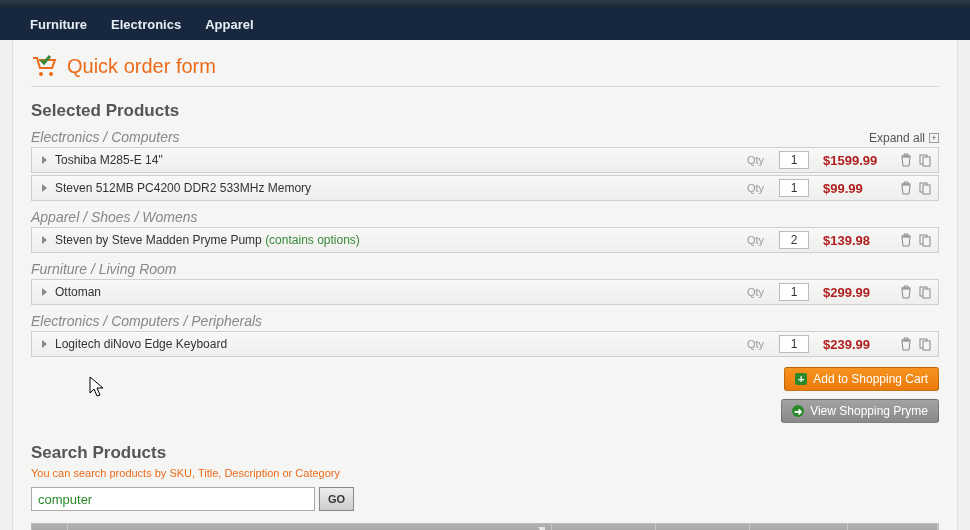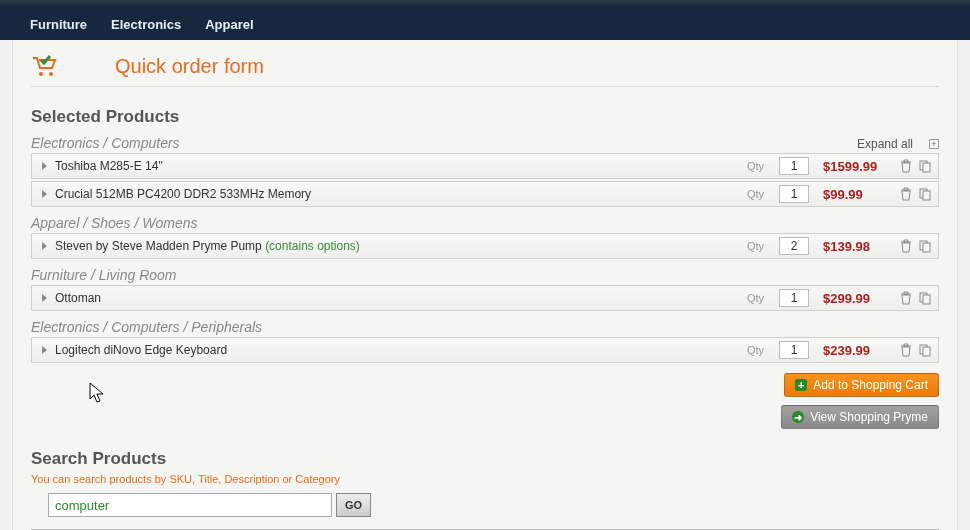--- a/index.html
+++ b/index.html
@@ -41,46 +41,45 @@
   align-items: center;
   gap: 8px;
   padding-bottom: 8px;
   border-bottom: 1px solid #d8d8d8;
 }
 .title svg { flex-shrink: 0; }
 .title h1 {
   color: #eb6b1a;
   font-size: 20px;
   font-weight: normal;
-  margin-left: 48px;
 }
 .section-h {
   color: #555;
   font-size: 17px;
   font-weight: bold;
-  margin-top: 20px;
+  margin-top: 14px;
 }
 .cat-row {
   display: flex;
   justify-content: space-between;
   align-items: baseline;
   margin-top: 8px;
 }
 .cat {
   color: #888;
   font-size: 14px;
   font-style: italic;
 }
 .expand {
   color: #555;
   font-size: 12px;
   cursor: pointer;
   display: flex;
   align-items: center;
-  gap: 16px;
+  gap: 4px;
 }
 .expand-icon {
   width: 10px;
   height: 10px;
   border: 1px solid #999;
   display: inline-flex;
   align-items: center;
   justify-content: center;
   font-size: 9px;
   line-height: 1;
@@ -186,21 +185,20 @@
   margin-top: 20px;
 }
 .search-hint {
   color: #eb6b1a;
   font-size: 11px;
   margin-top: 4px;
 }
 .search-box {
   margin-top: 8px;
   display: flex;
-  margin-left: 17px;
 }
 .search-box input {
   width: 284px;
   height: 24px;
   padding: 0 6px;
   border: 1px solid #aaa;
   color: #2a8a2a;
   font-size: 13px;
 }
 .search-box button {
@@ -292,21 +290,21 @@
             <path d="M3 4 h8 l-1 9 h-6 z M2 3 h10 M5 1 h4 v2 h-4 z" fill="none" stroke="#888"></path>
           </svg></span>
       <span class="ico-btn"><svg width="14" height="14" viewBox="0 0 14 14">
             <rect x="2" y="2" width="7" height="9" fill="none" stroke="#888"></rect>
             <rect x="5" y="4" width="7" height="9" fill="#f5f5f3" stroke="#888"></rect>
           </svg></span>
     </div>
   </div>
   <div class="prod-row">
     <div class="tri"></div>
-    <div class="pname">Crucial 512MB PC4200 DDR2 533MHz Memory</div>
+    <div class="pname">Steven 512MB PC4200 DDR2 533MHz Memory</div>
     <span class="qty-label">Qty</span>
     <input class="qty-input" value="1" style="">
     <div class="price">$99.99</div>
     <div class="row-actions">
       <span class="ico-btn"><svg width="14" height="14" viewBox="0 0 14 14">
             <path d="M3 4 h8 l-1 9 h-6 z M2 3 h10 M5 1 h4 v2 h-4 z" fill="none" stroke="#888"></path>
           </svg></span>
       <span class="ico-btn"><svg width="14" height="14" viewBox="0 0 14 14">
             <rect x="2" y="2" width="7" height="9" fill="none" stroke="#888"></rect>
             <rect x="5" y="4" width="7" height="9" fill="#f5f5f3" stroke="#888"></rect>

